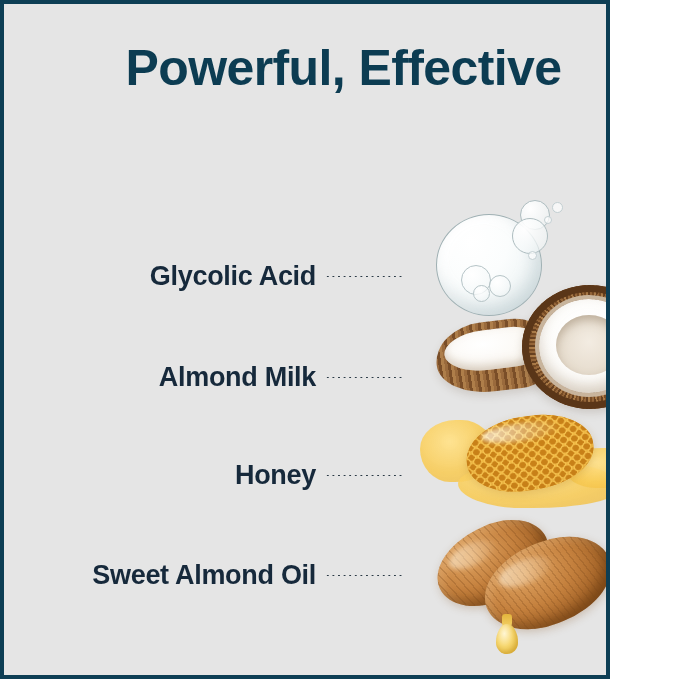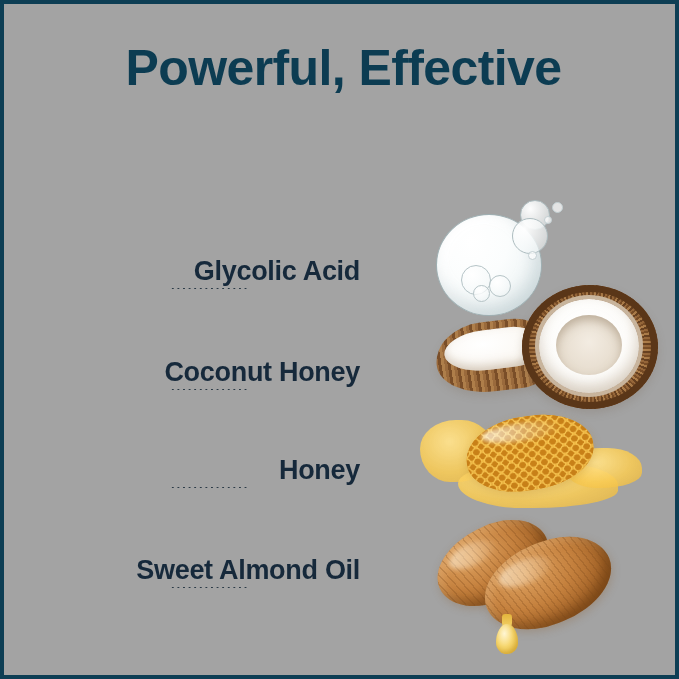--- a/index.html
+++ b/index.html
@@ -5,23 +5,23 @@
   html, body {
     margin: 0;
     padding: 0;
     background: #ffffff;
   }
   body {
     font-family: "Liberation Sans", sans-serif;
   }
   #card {
     position: relative;
-    width: 679px;
+    width: 610px;
     height: 679px;
-    background: #a3a3a3;
+    background: #e5e5e5;
     box-sizing: border-box;
     border: 4px solid #0d3e54;
     overflow: hidden;
     padding-left: 20px;
   }
   
   #title-block {
     position: absolute;
     left: 0;
     top: 36px;
@@ -39,21 +39,20 @@
   #title-line-2 { display: block; }
 
   
   .row {
     position: absolute;
     left: 0;
     width: 400px;
     height: 40px;
     display: flex;
     align-items: center;
-    flex-direction: column;
   }
   .row-label {
     width: 312px;
     text-align: right;
     color: #16293b;
     font-weight: bold;
     font-size: 27px;
     letter-spacing: -0.3px;
     white-space: nowrap;
   }
@@ -241,21 +240,21 @@
   <div id="title-block">
     <span id="title-line-1">Powerful, Effective</span>
   </div>
 
   <div class="row" style="top:252px;">
     <div class="row-label">Glycolic Acid</div>
     <div class="row-dots"></div>
   </div>
 
   <div class="row" style="top:353px;">
-    <div class="row-label">Coconut Honey</div>
+    <div class="row-label">Almond Milk</div>
     <div class="row-dots"></div>
   </div>
 
   <div class="row" style="top:551px;">
     <div class="row-label">Sweet Almond Oil</div>
     <div class="row-dots"></div>
   </div>
 
   <div class="row" style="top:451px;">
     <div class="row-label">Honey</div>

